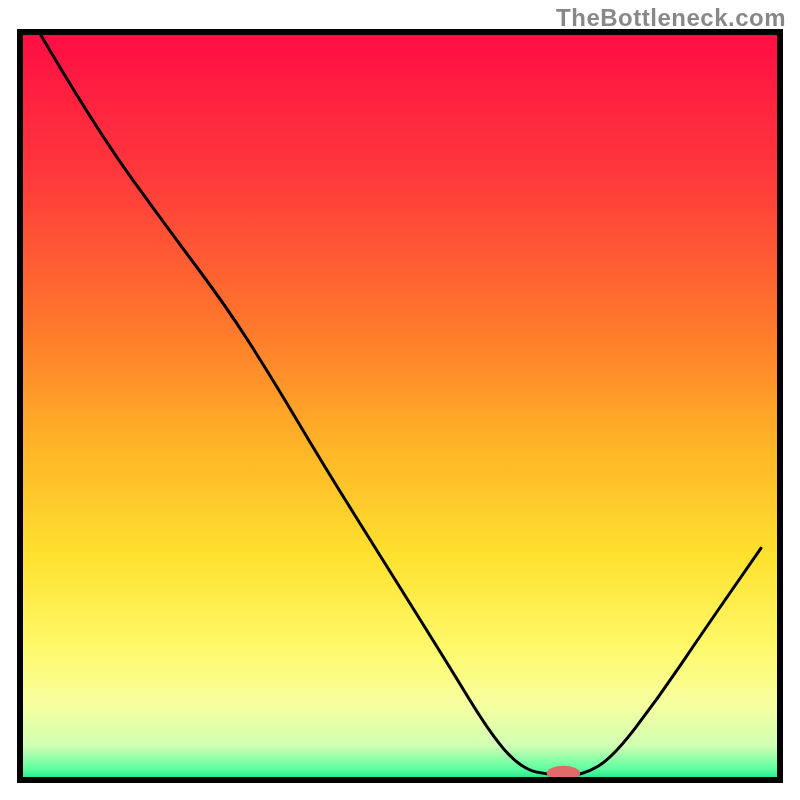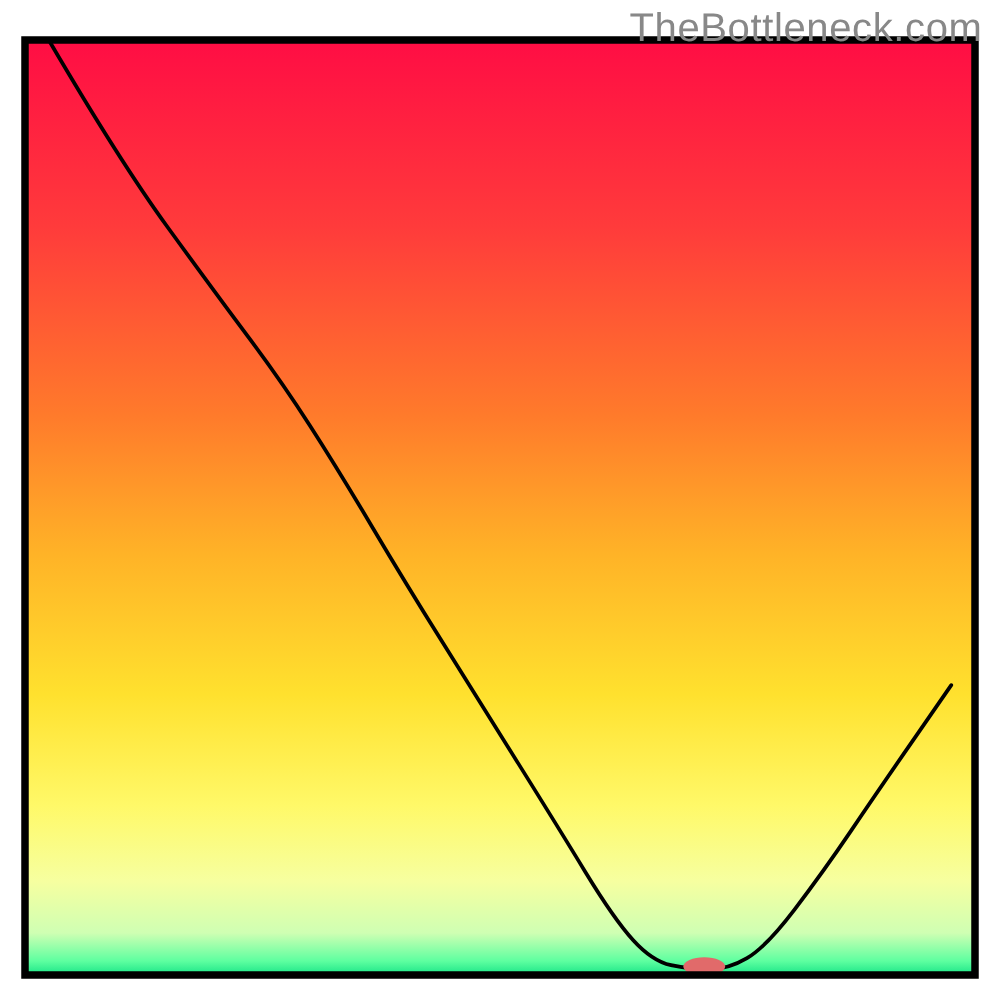--- a/index.html
+++ b/index.html
@@ -13,22 +13,22 @@
   .frame {
     position: relative;
     width: 800px;
     height: 800px;
   }
   .watermark {
     position: absolute;
     top: 4px;
     right: 14px;
     font-family: Arial, sans-serif;
-    font-size: 32px;
-    font-weight: normal;
+    font-size: 24px;
+    font-weight: bold;
     color: #888888;
     letter-spacing: 0.5px;
     z-index: 20;
   }
   svg.plot {
     position: absolute;
     left: 0;
     top: 0;
     width: 800px;
     height: 800px;

